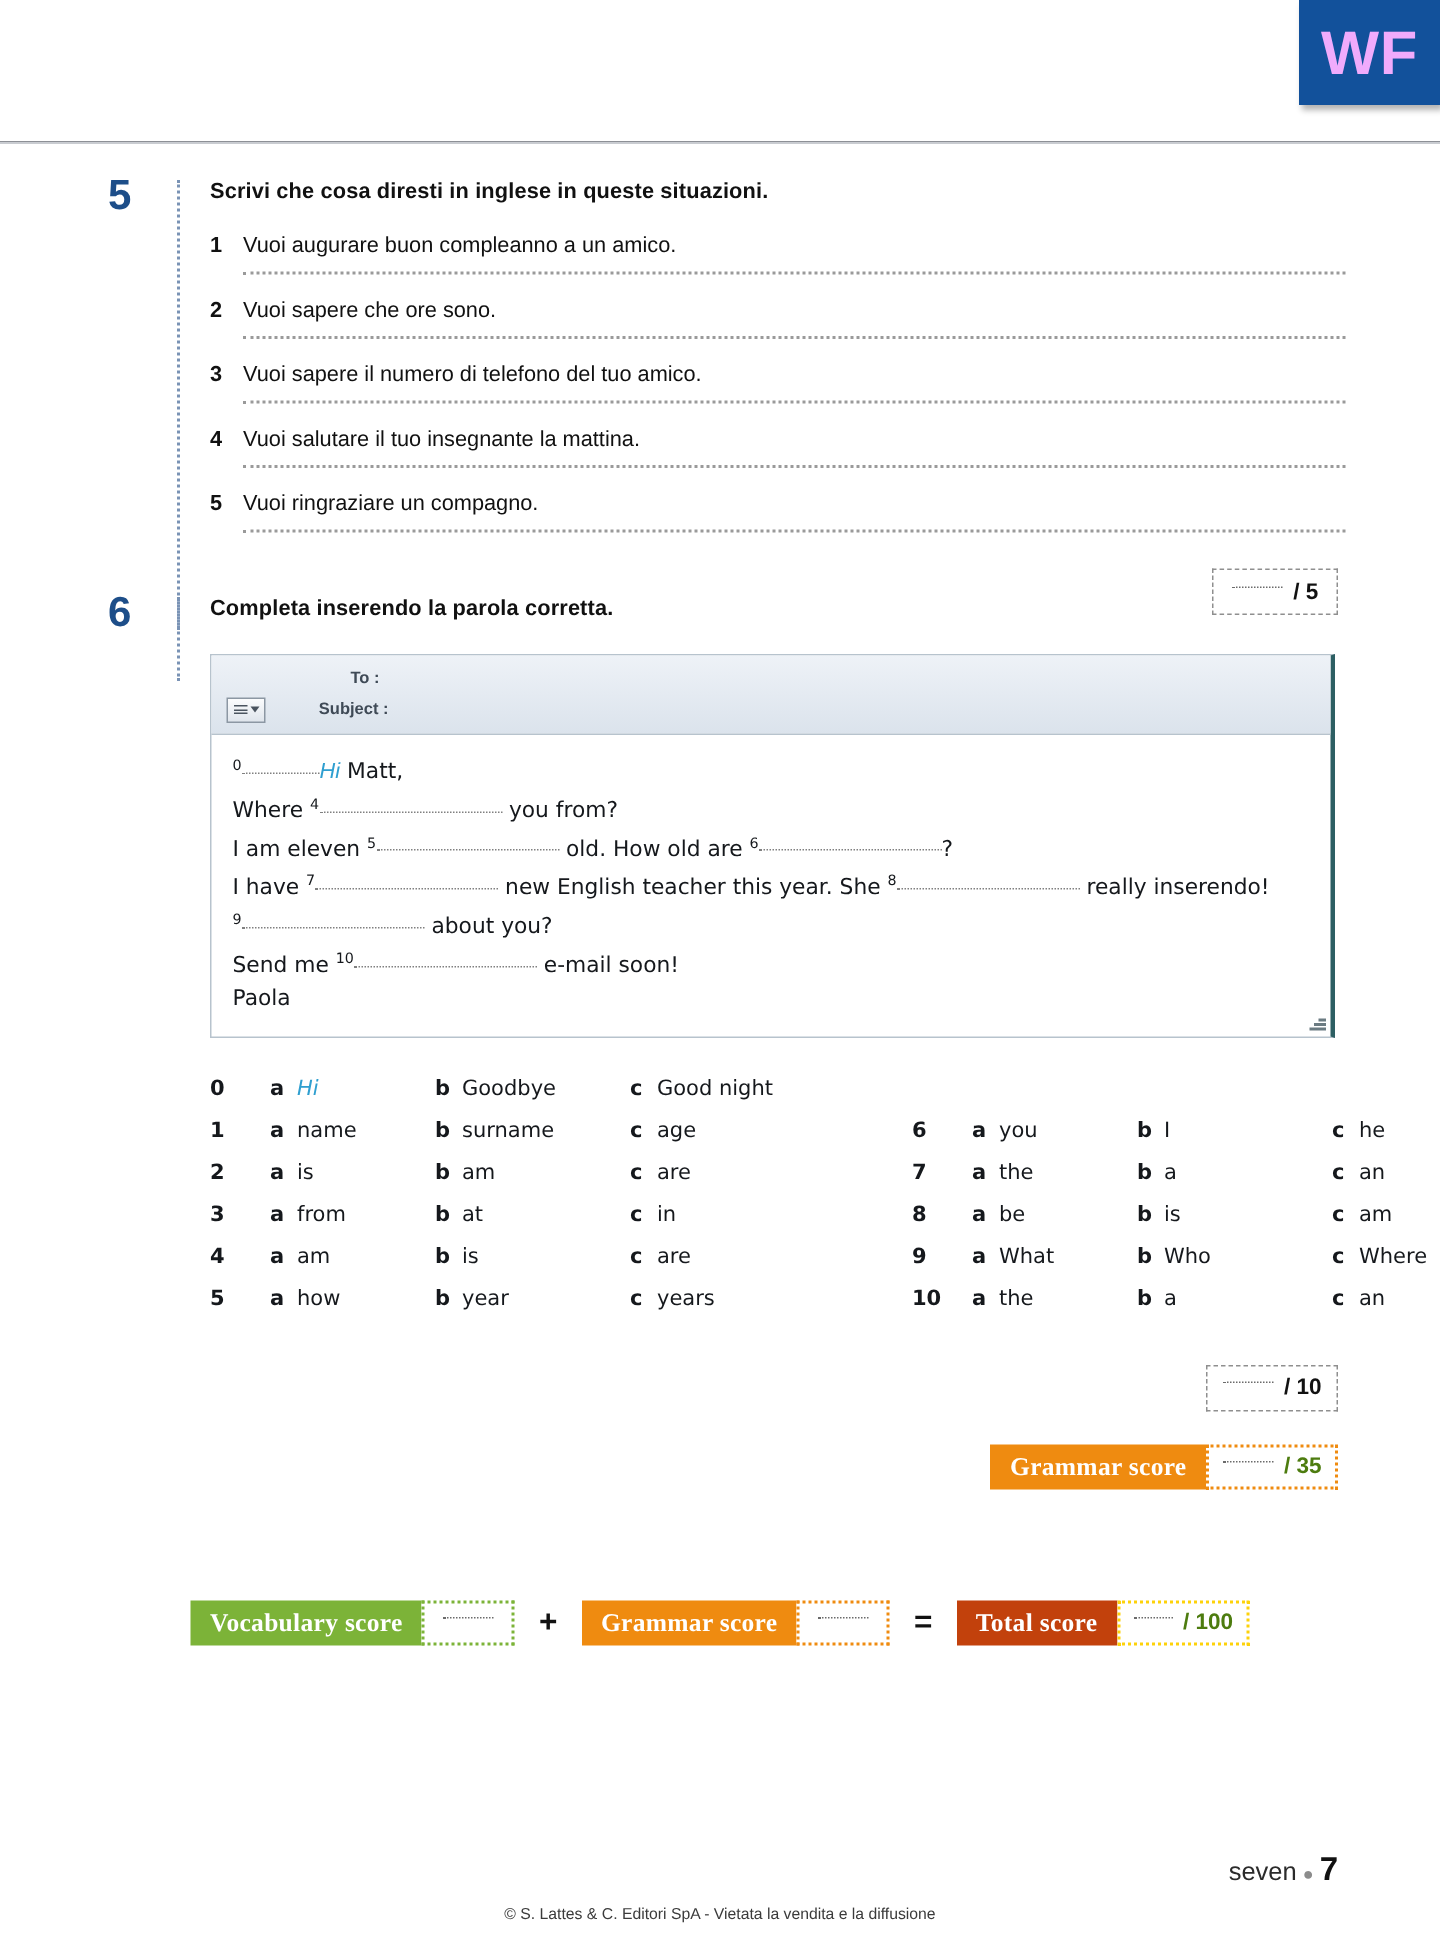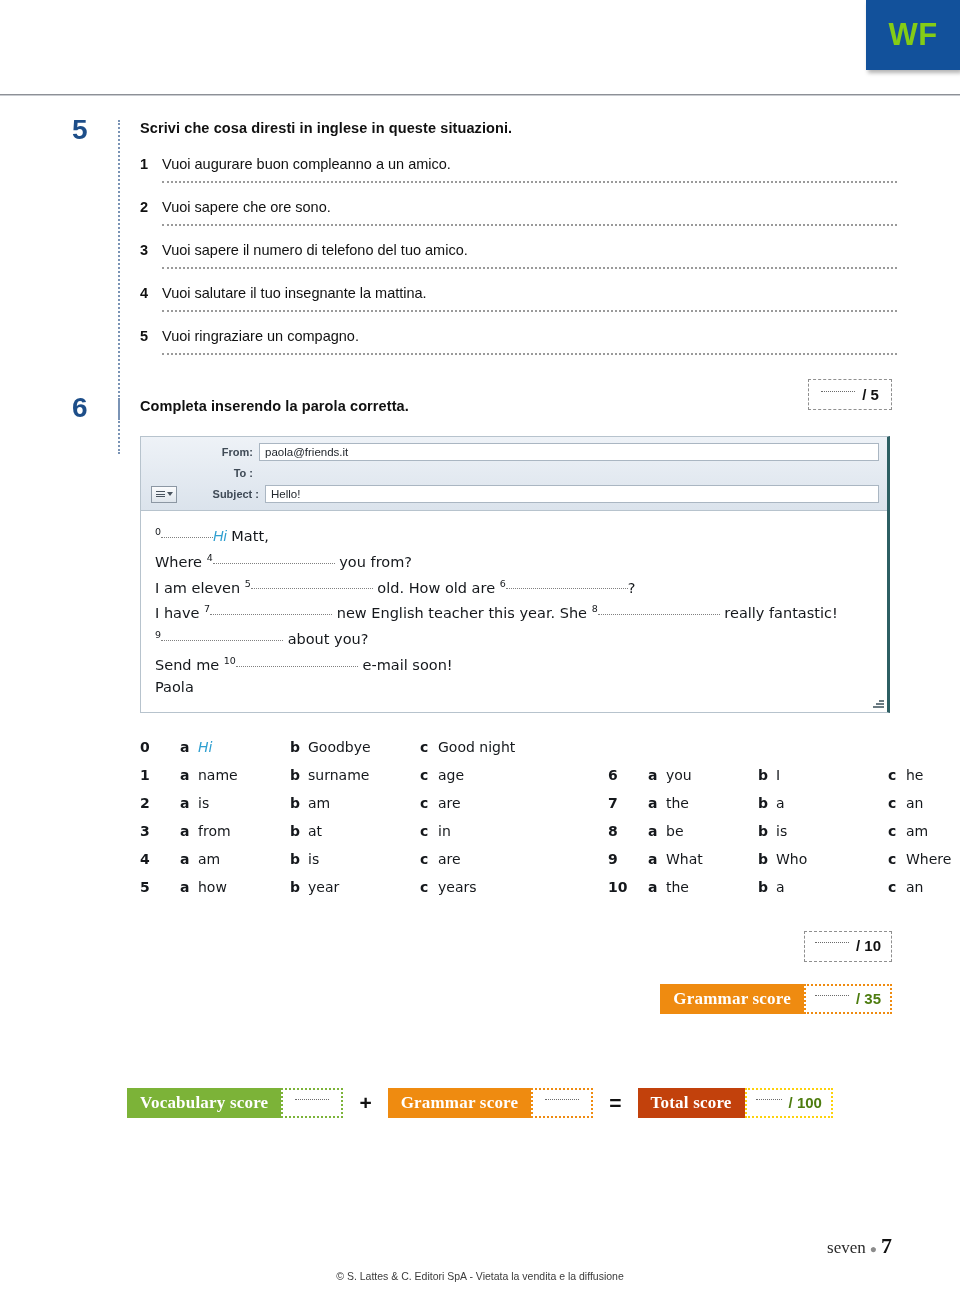--- a/index.html
+++ b/index.html
@@ -12,23 +12,23 @@
     position: relative;
     overflow: hidden;
   }
 
   
   .page-header { position: relative; height: 96px; }
   .wf-logo {
     position: absolute; right: 0; top: 0;
     width: 94px; height: 70px;
     background: #12519b;
-    color: #84cc16;
+    color: #f0abfc;
     font-weight: bold;
-    font-size: 31px;
+    font-size: 41px;
     letter-spacing: .5px;
     display: flex; align-items: center; justify-content: center;
     box-shadow: 2px 3px 4px rgba(0,0,0,.30);
   }
   .header-rule {
     position: absolute; left: 0; right: 0; top: 94px;
     height: 2px;
     background: linear-gradient(to bottom, #8d9096 0%, #8d9096 50%, #c9ccd1 50%, #c9ccd1 100%);
   }
 
@@ -208,21 +208,21 @@
     display: flex; align-items: center; padding: 0 16px;
   }
 
   .grammar-strip { display: flex; justify-content: flex-end; padding-right: 68px; margin-top: 22px; }
   .totals-row { display: flex; justify-content: center; margin-top: 74px; }
 
   
   .footer { position: absolute; left: 0; right: 0; bottom: 0; height: 60px; }
   .page-folio {
     position: absolute; right: 68px; top: 2px;
-    font-family: Liberation Serif, serif;
+    font-family: Liberation Sans, sans-serif;
     font-size: 17px; color: #2b2b2b;
   }
   .page-folio .dot { color: #8c8c8c; font-size: 12px; vertical-align: middle; padding: 0 4px; }
   .page-folio .num { font-size: 22px; font-weight: bold; color: #111; }
   .copyright {
     position: absolute; left: 0; right: 0; bottom: 9px;
     text-align: center;
     font-size: 10.5px; color: #3b3b3b;
   }
 </style>
@@ -292,40 +292,35 @@
 </div>
 
 <div class="exercise" style="margin-top:-12px;">
   <div class="ex-num">6</div>
   <div class="ex-rule" style="height:56px;"></div>
   <div class="ex-title">Completa inserendo la parola corretta.</div>
 
   <div class="email-window">
     <div class="email-head">
 
-      <div class="email-row">
-        <span class="email-label">From:</span>
-        <span class="email-field">paola@friends.it</span>
-      </div>
 
       <div class="email-row">
         <span class="email-label">To :</span>
       </div>
 
       <div class="email-row">
         <span class="subject-btn">
           <span class="hamburger">
               <i></i>
               <i></i>
               <i></i>
             </span>
           <span class="caret-dn"></span>
         </span>
         <span class="email-label subject-lbl">Subject :</span>
-        <span class="email-field">Hello!</span>
       </div>
 
     </div>
 
     <div class="email-body">
       <div>
         <span class="sup">0</span><span class="blank b-sm"></span><span class="hi-answer">Hi</span>
         <span>Matt,</span>
       </div>
 
@@ -341,21 +336,21 @@
         <span class="sup">5</span><span class="blank b-md"></span>
         <span>old. How old are</span>
         <span class="sup">6</span><span class="blank b-md"></span><span>?</span>
       </div>
 
       <div>
         <span>I have</span>
         <span class="sup">7</span><span class="blank b-md"></span>
         <span>new English teacher this year. She</span>
         <span class="sup">8</span><span class="blank b-md"></span>
-        <span>really fantastic!</span>
+        <span>really inserendo!</span>
       </div>
 
       <div>
         <span class="sup">9</span><span class="blank b-md"></span>
         <span>about you?</span>
       </div>
 
       <div>
         <span>Send me</span>
         <span class="sup">10</span><span class="blank b-md"></span>

